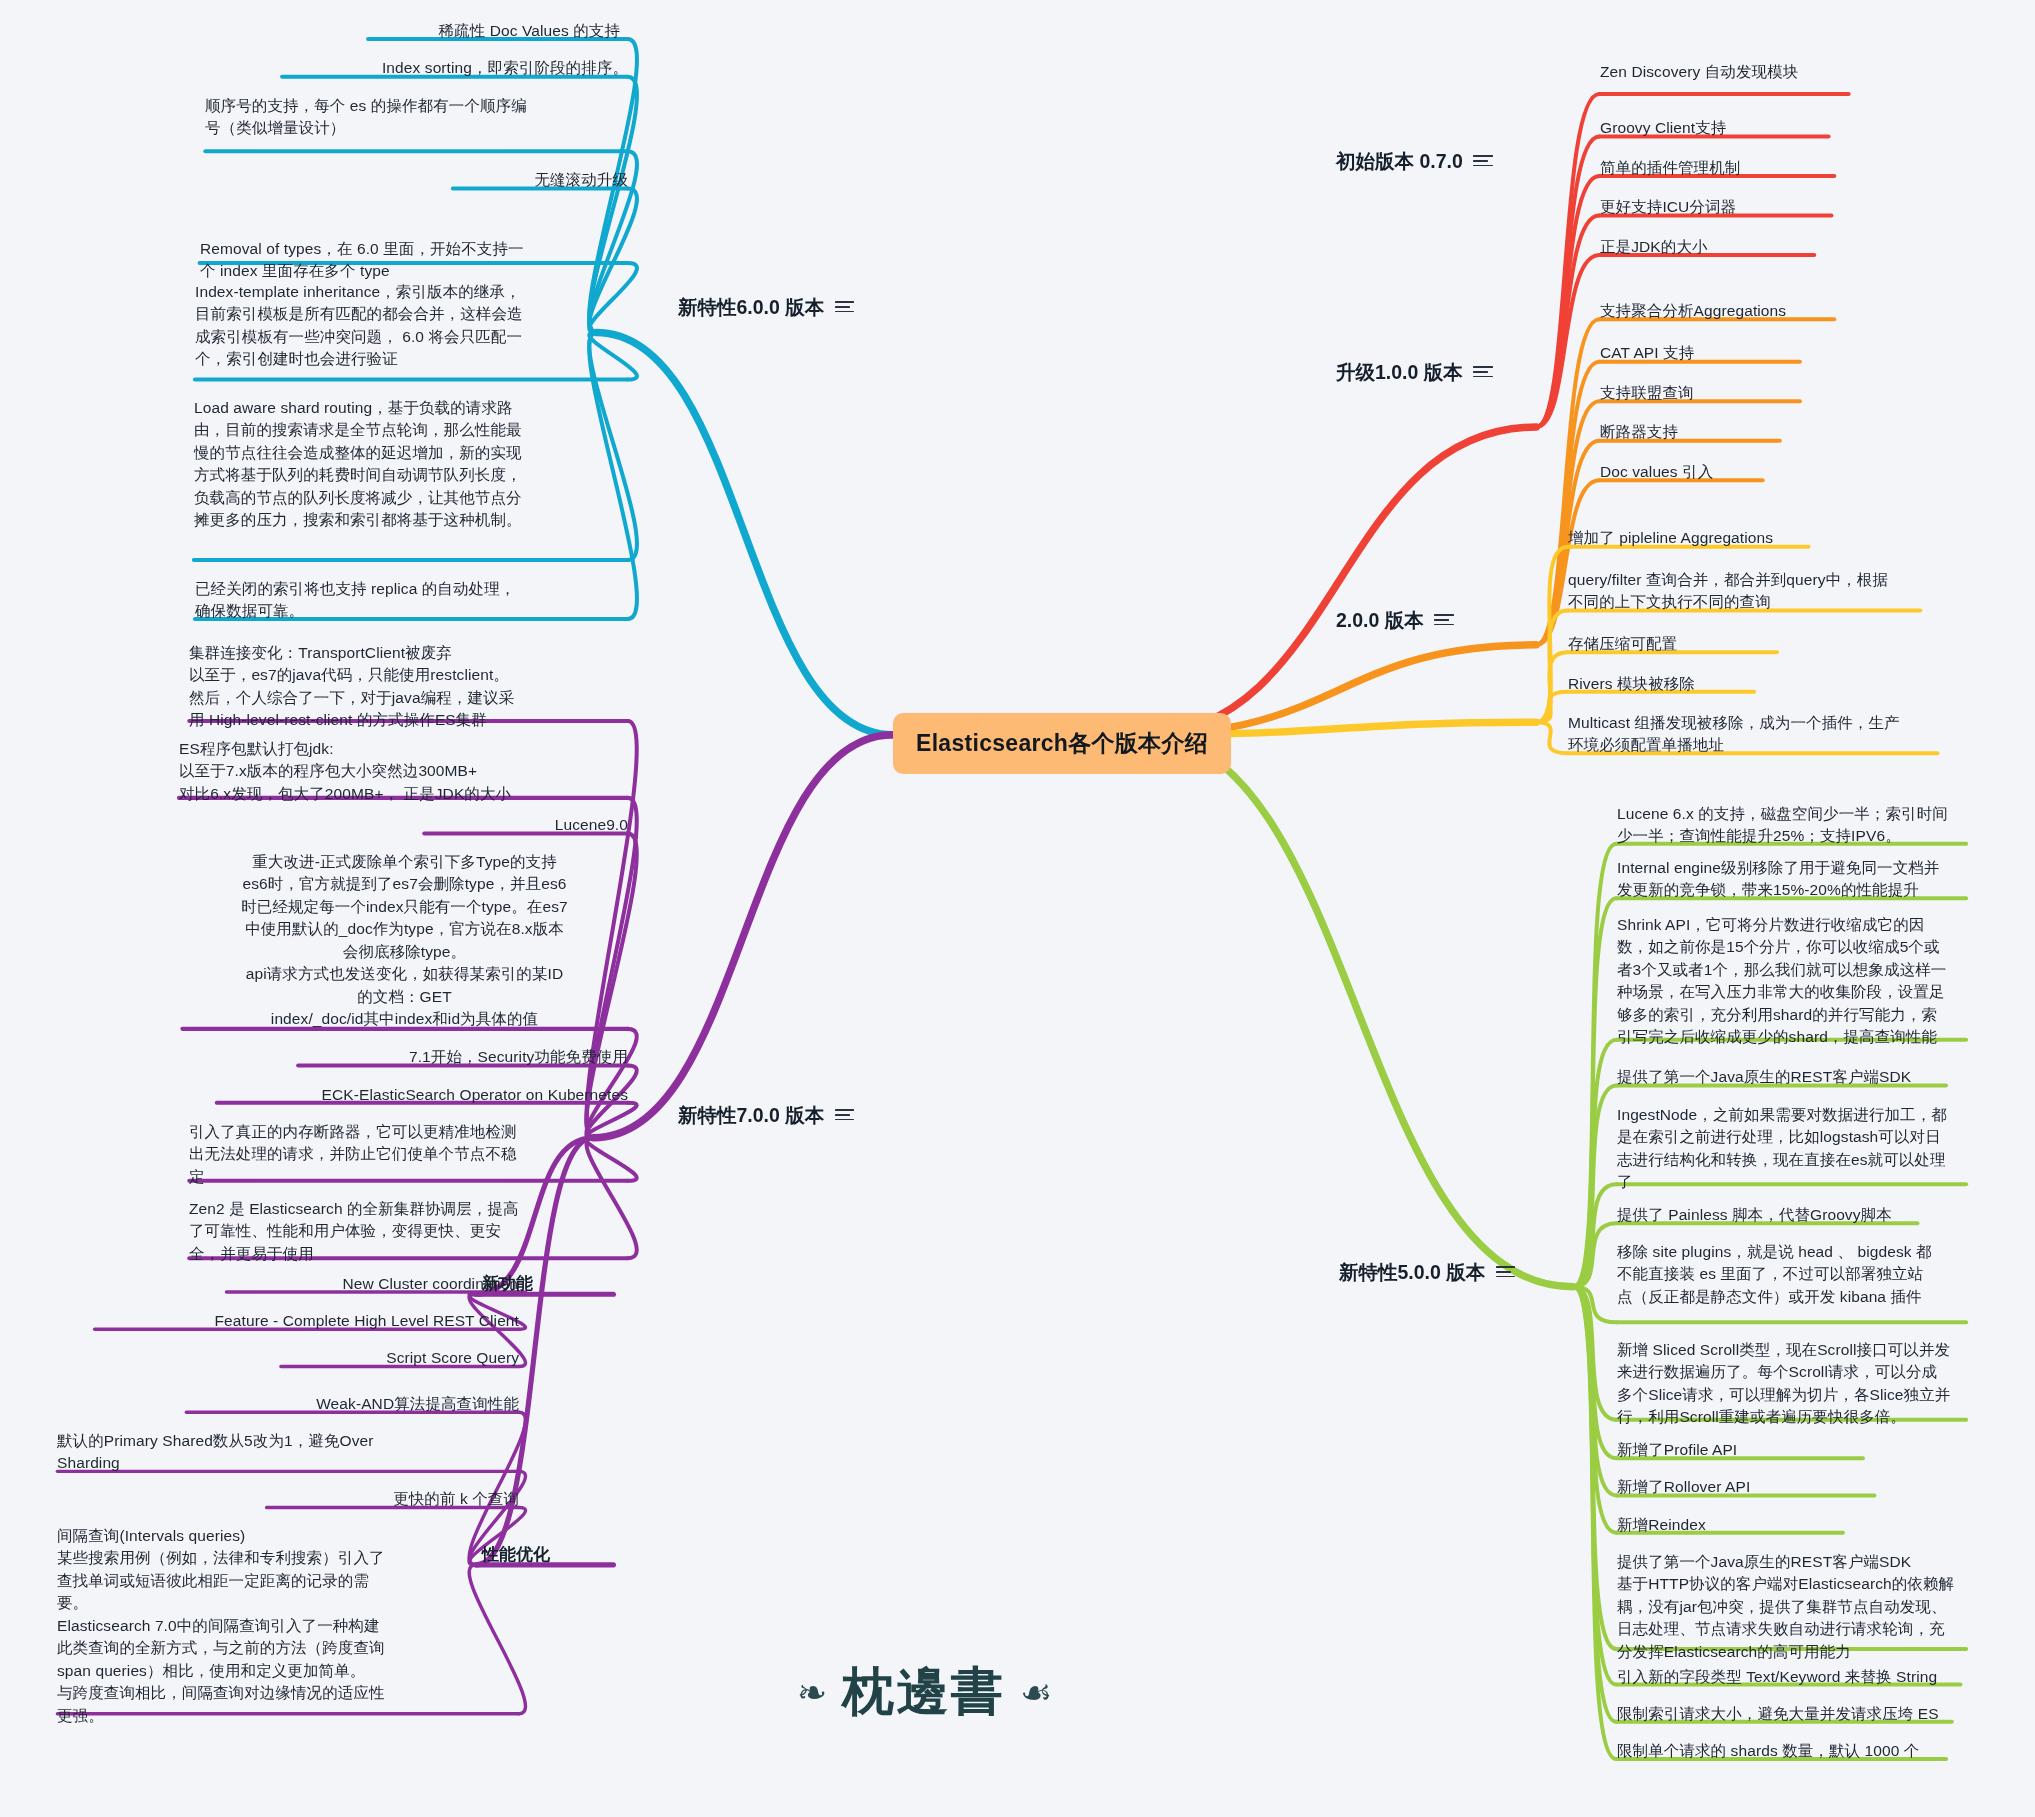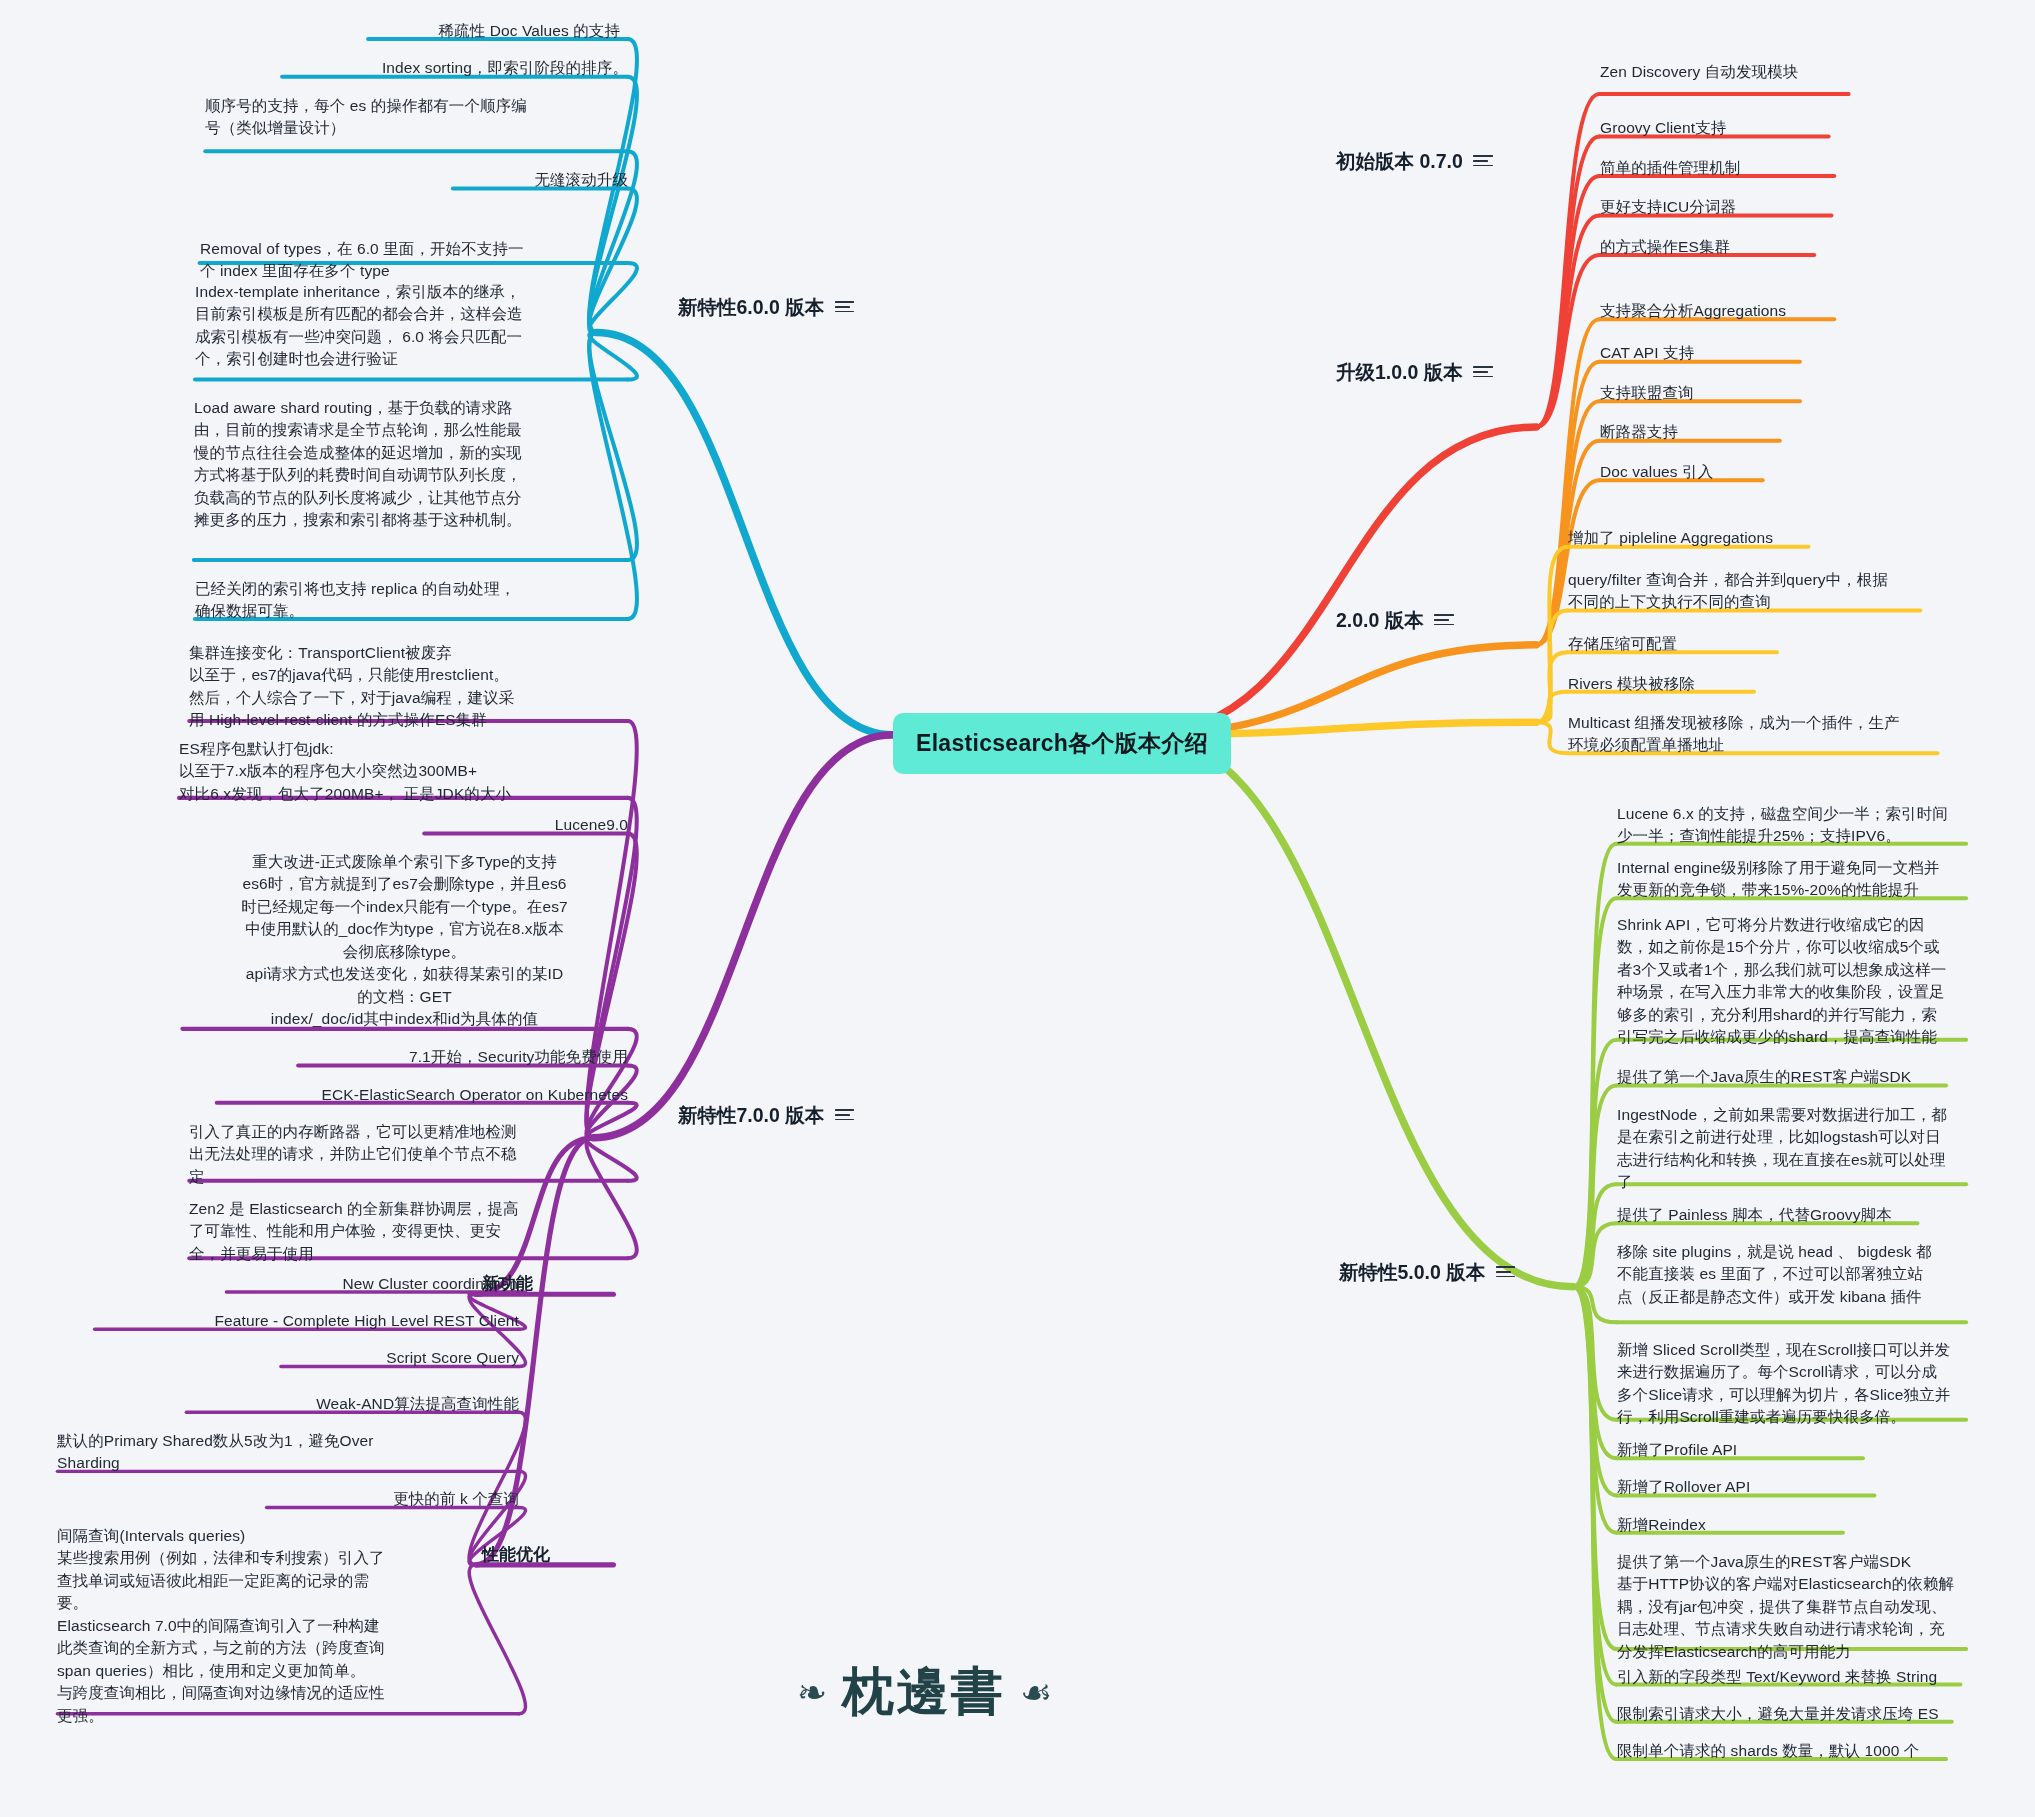--- a/index.html
+++ b/index.html
@@ -12,21 +12,21 @@
     position: relative;
     overflow: hidden;
   }
   #canvas { position:absolute; inset:0; width:2035px; height:1817px; }
   svg.links { position:absolute; left:0; top:0; width:2035px; height:1817px; pointer-events:none; }
 
   .node { position:absolute; }
 
   
   .root {
-    background:#5eead4;
+    background:#fdba74;
     border-radius:10.3px;
     padding:15px 23px;
     font-size:23px;
     font-weight:700;
     letter-spacing:0.3px;
     color:#111820;
     white-space:nowrap;
     box-shadow:0 0 0 0.6px rgba(0,0,0,0.02);
   }
 
@@ -209,21 +209,21 @@
         <span class="note-icon">
           <i></i>
           <i></i>
           <i></i>
         </span>
       </div>
       <div class="node leaf" style="left: 1600px; width: 261px; text-align: left; top: 61px;">Zen Discovery 自动发现模块</div>
       <div class="node leaf" style="left: 1600px; width: 241px; text-align: left; top: 117px;">Groovy Client支持</div>
       <div class="node leaf" style="left: 1600px; width: 247px; text-align: left; top: 157px;">简单的插件管理机制</div>
       <div class="node leaf" style="left: 1600px; width: 244px; text-align: left; top: 196px;">更好支持ICU分词器</div>
-      <div class="node leaf" style="left: 1600px; width: 226px; text-align: left; top: 236px;">的方式操作ES集群</div>
+      <div class="node leaf" style="left: 1600px; width: 226px; text-align: left; top: 236px;">正是JDK的大小</div>
       <div class="node branch-title r" style="left: 1336px; top: 361px; width: 269px; justify-content: flex-start;">
         <span>升级1.0.0 版本</span>
         <span class="note-icon">
           <i></i>
           <i></i>
           <i></i>
         </span>
       </div>
       <div class="node leaf" style="left: 1600px; width: 247px; text-align: left; top: 300px;">支持聚合分析Aggregations</div>
       <div class="node leaf" style="left: 1600px; width: 212px; text-align: left; top: 342px;">CAT API 支持</div>

